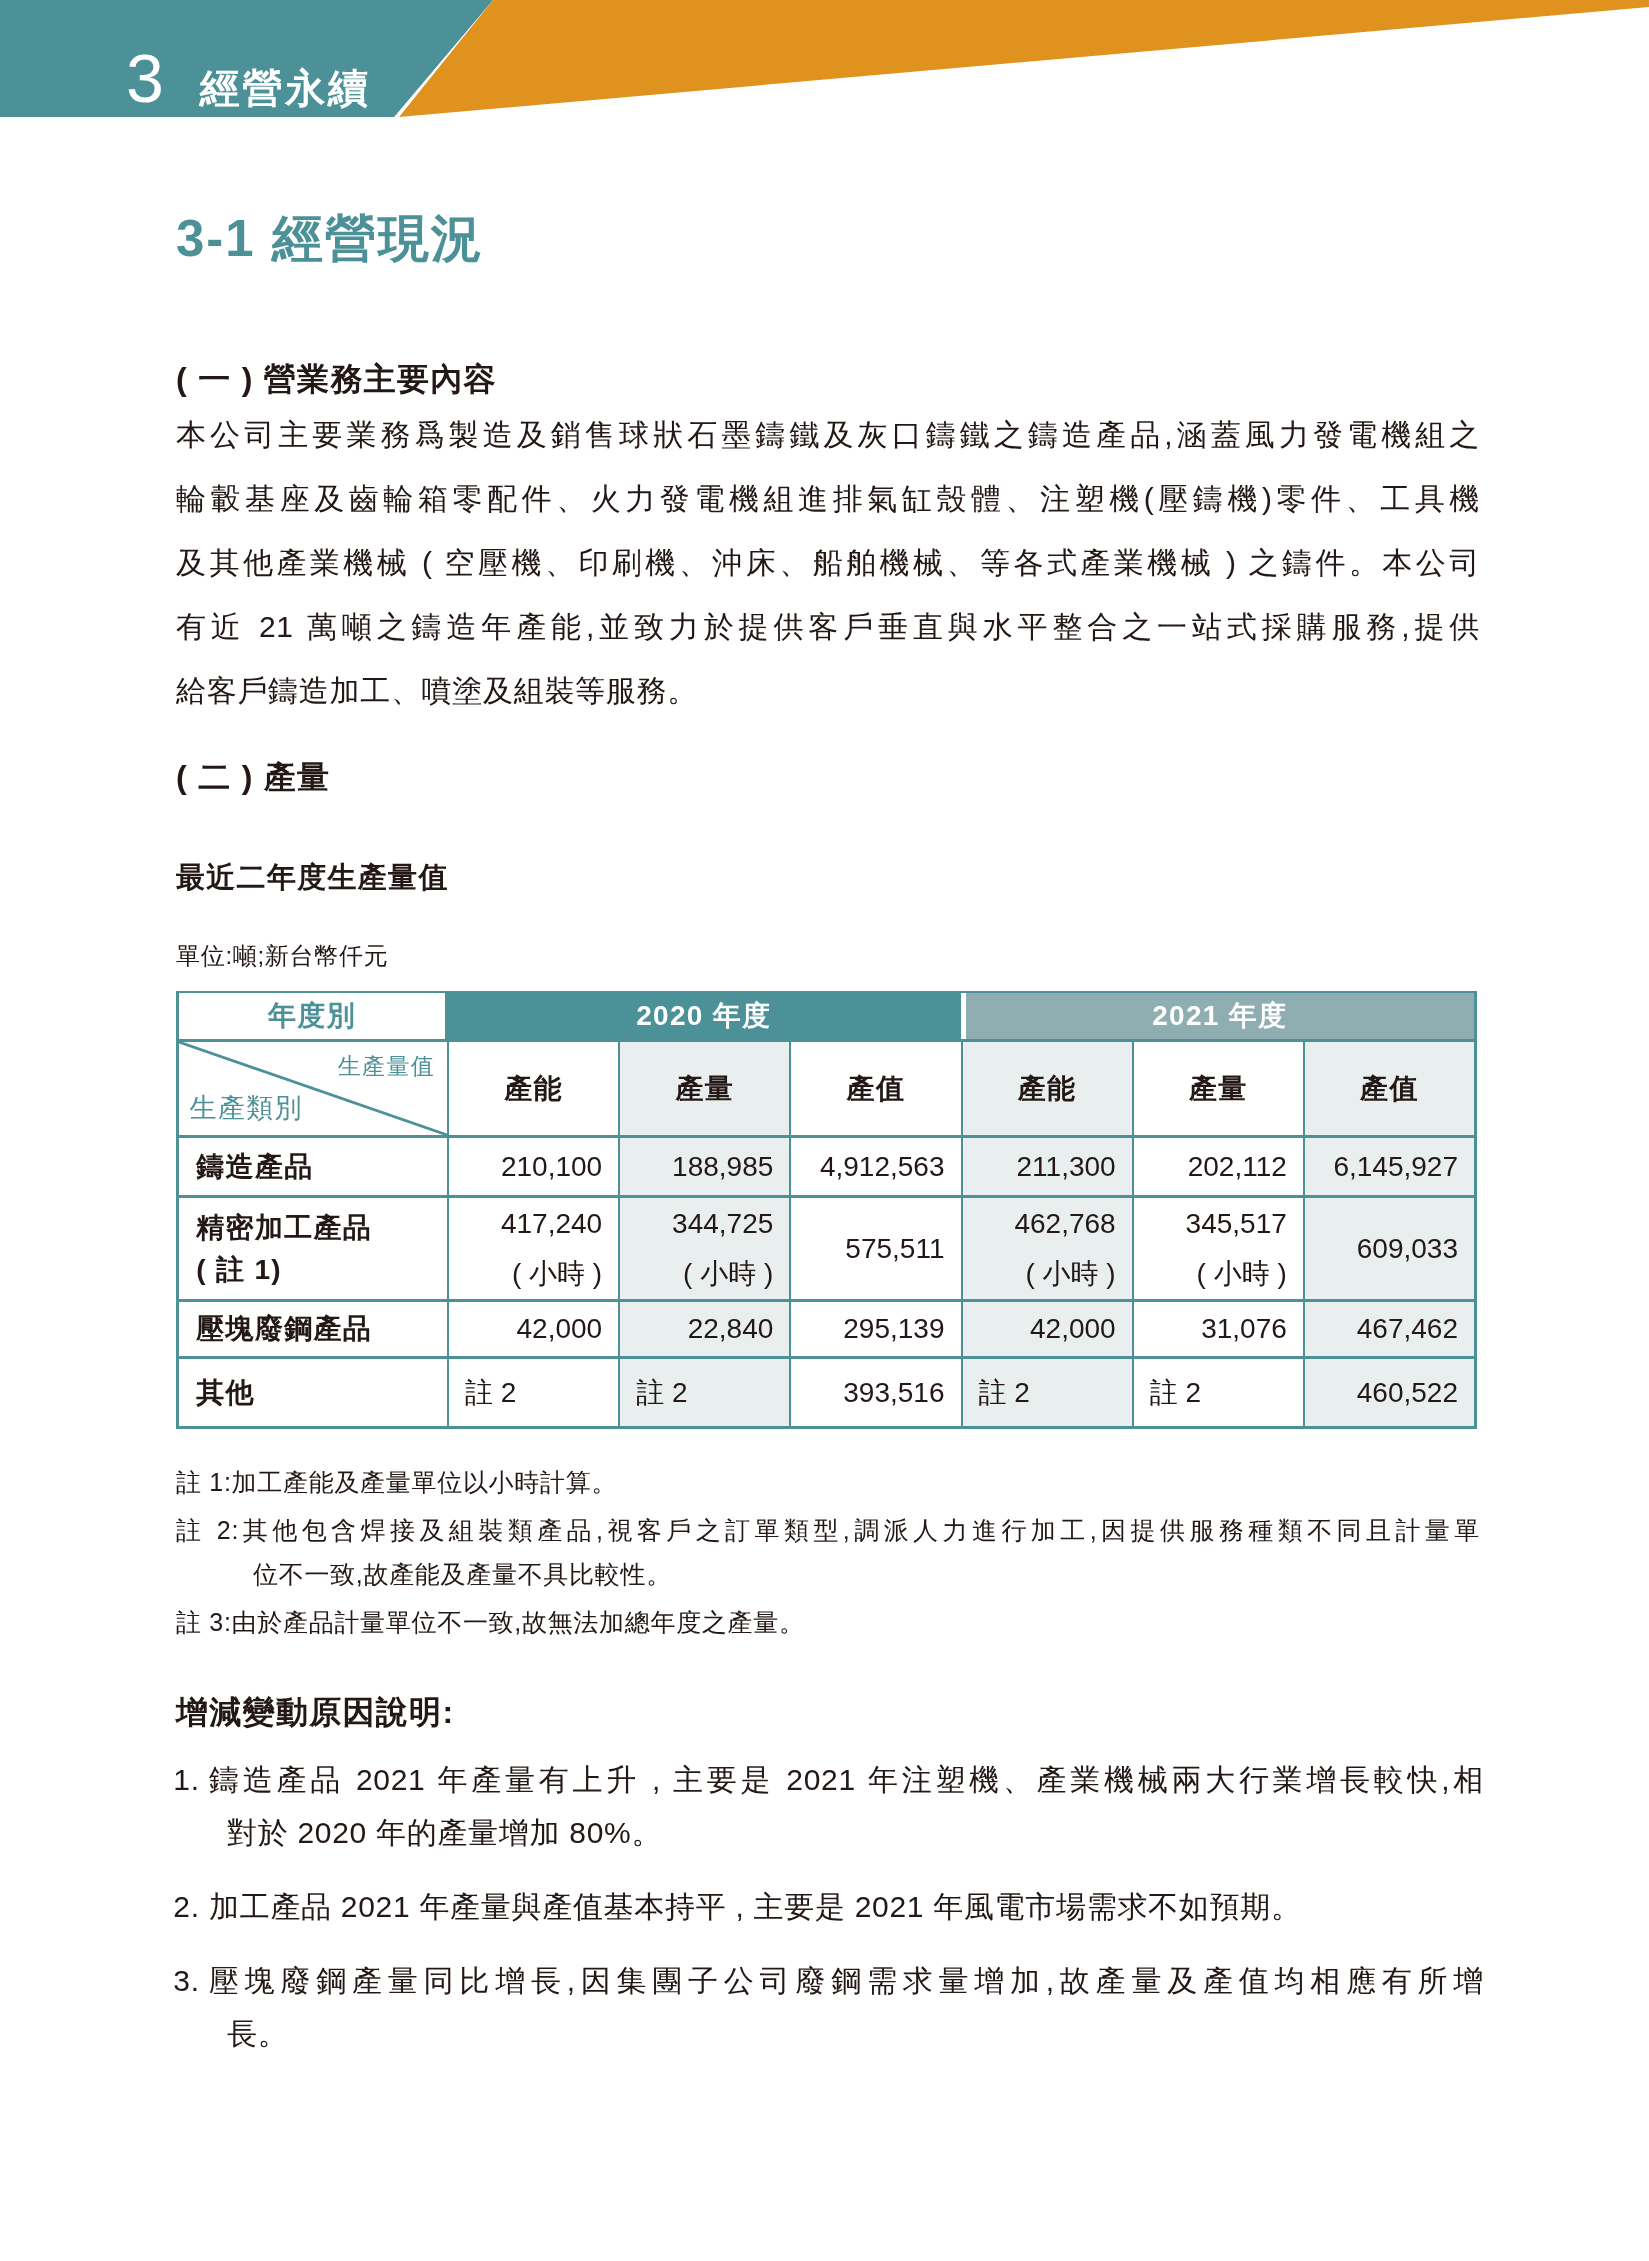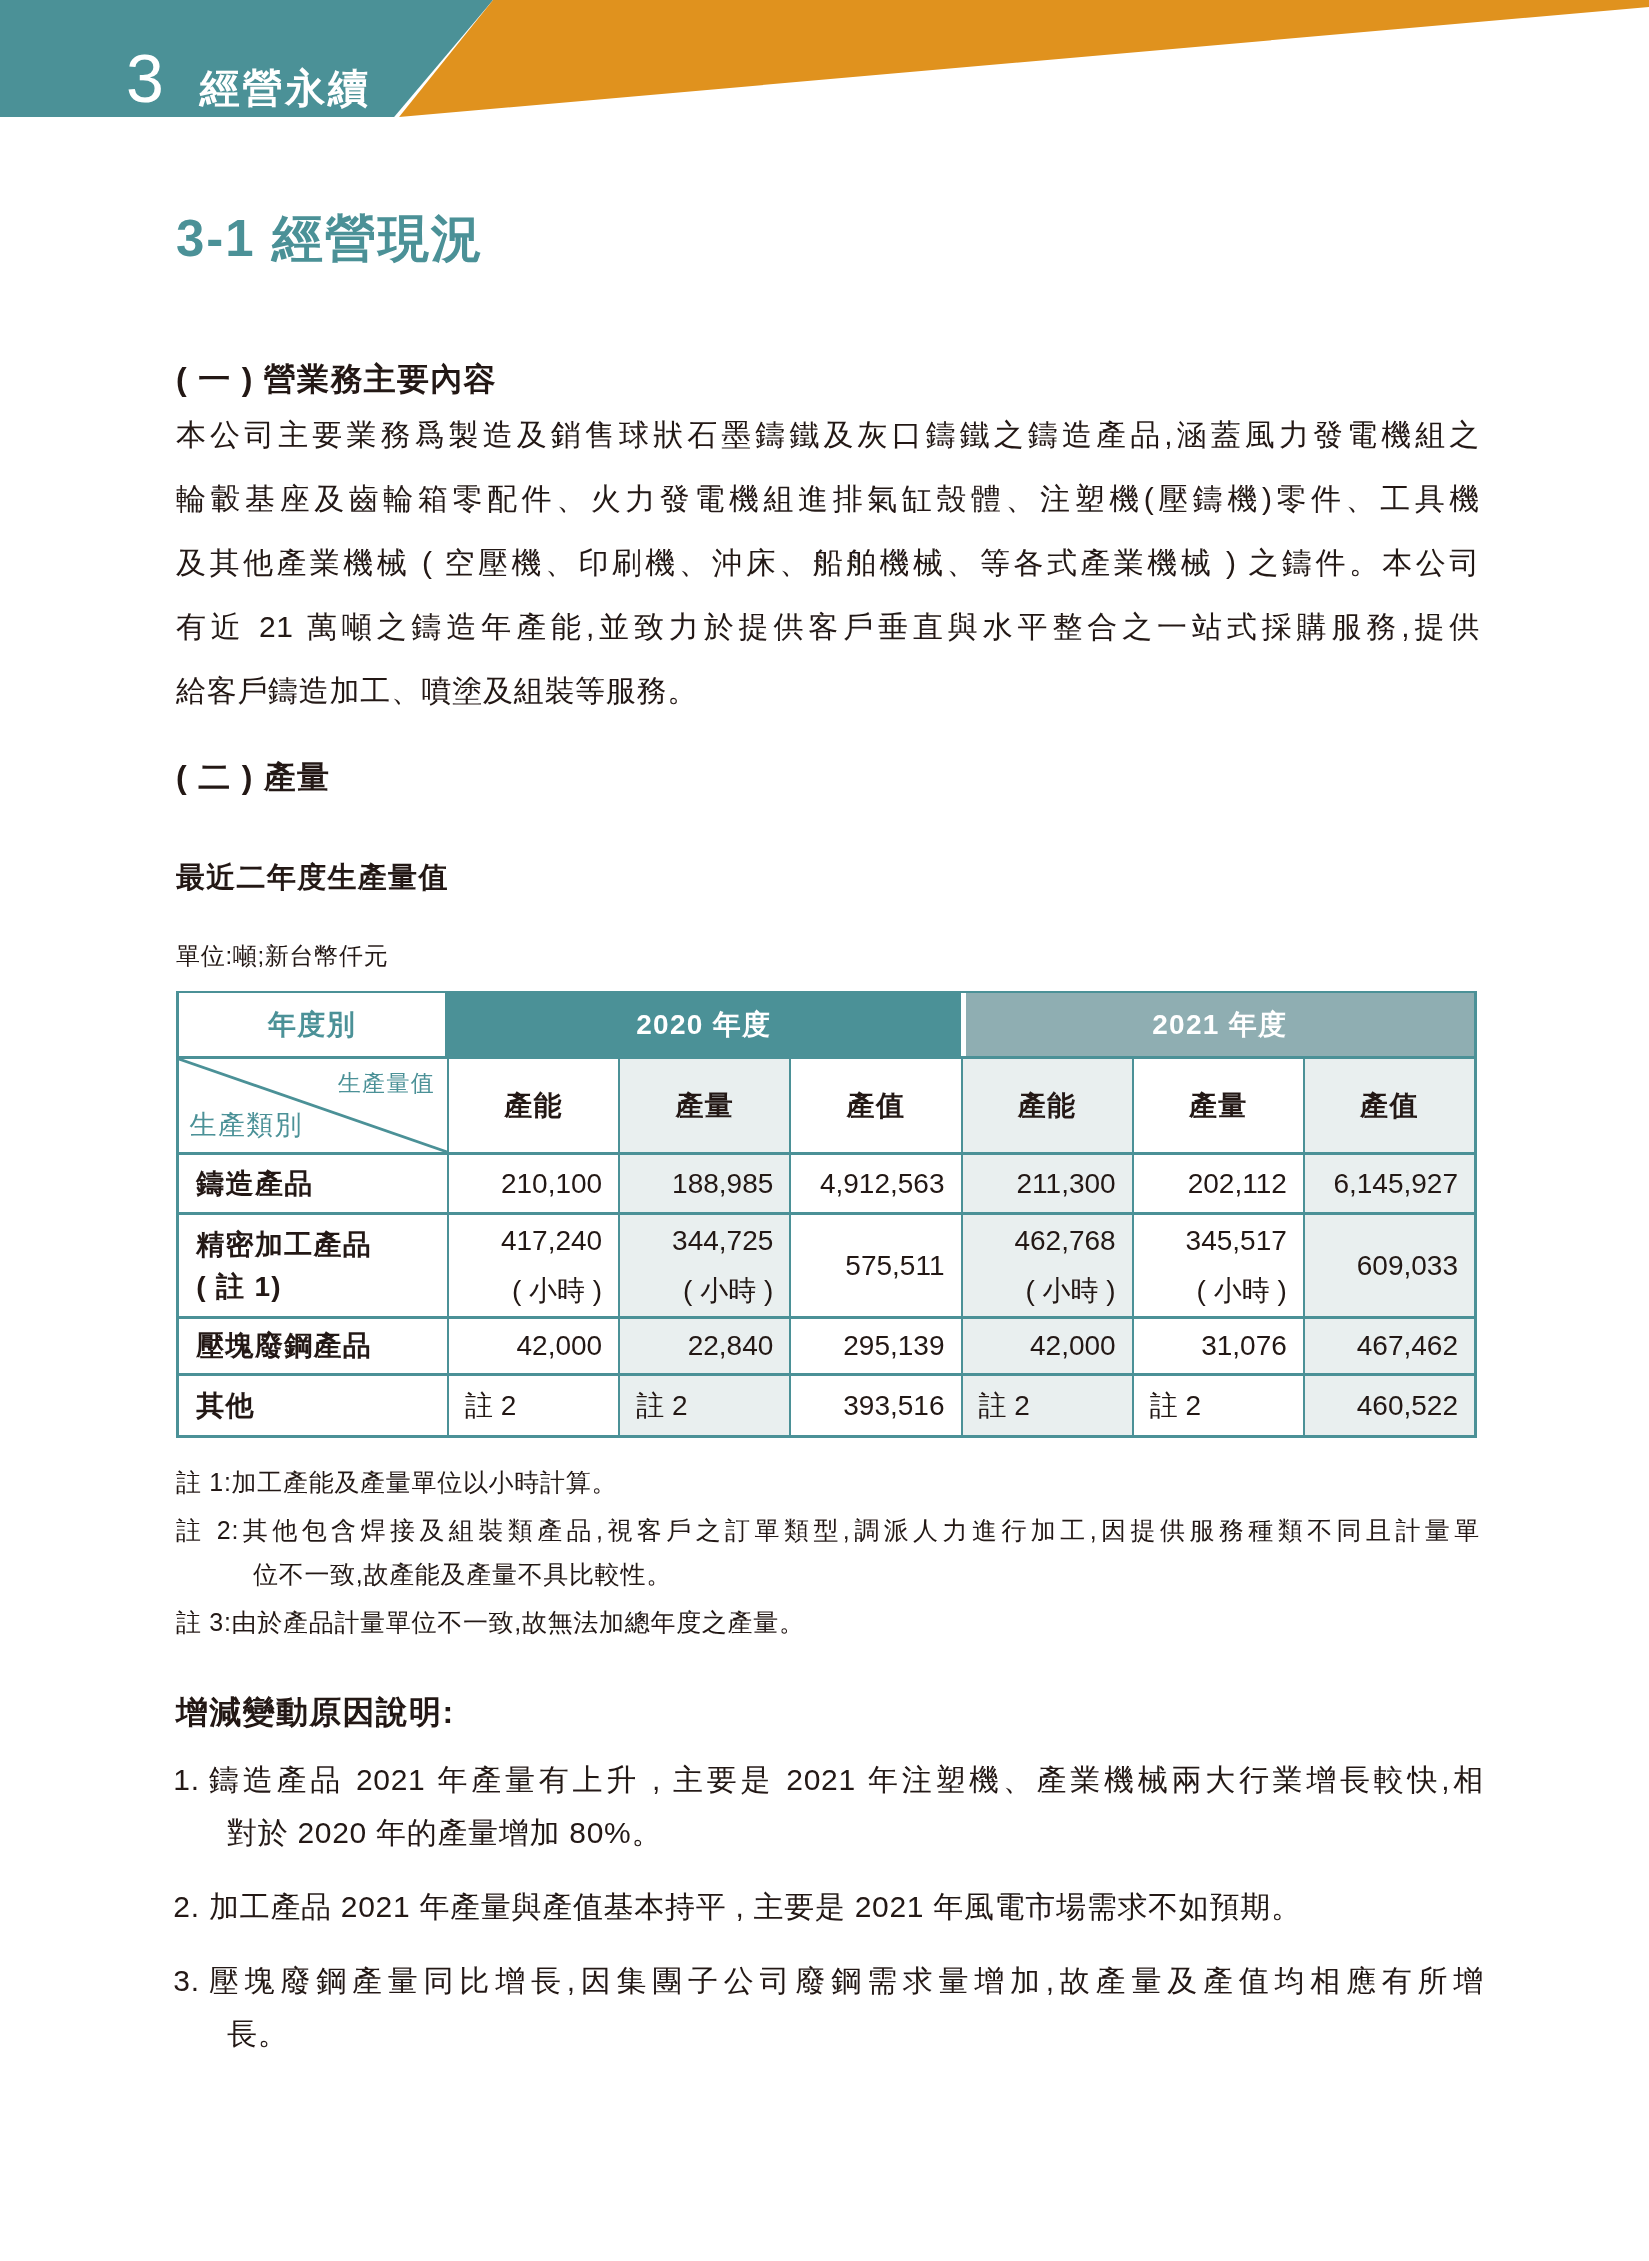--- a/index.html
+++ b/index.html
@@ -51,26 +51,26 @@
   .para .ln{text-align:justify;}
   .para .ln.just{text-align-last:justify;}
 
   
   .ptable{position:absolute;left:176px;top:991px;width:1301px;}
   .trow{
     display:grid;grid-template-columns:268px repeat(6,1fr);
     border-left:3.3px solid var(--teal);border-right:3.3px solid var(--teal);
     border-bottom:3.3px solid var(--teal);
   }
-  .trow.r-top{border-top:2.7px solid var(--teal);height:68px;}
+  .trow.r-top{border-top:2.7px solid var(--teal);height:51px;}
   .trow.r-sub{height:96px;}
   .trow.r-d1{height:60px;}
   .trow.r-d2{height:104px;}
   .trow.r-d3{height:57px;}
-  .trow.r-d4{height:62px;}
+  .trow.r-d4{height:70px;}
 
   .corner-cell{
     background:#fff;border-right:2.7px solid var(--teal);
     display:flex;align-items:center;justify-content:center;
     color:var(--teal);font-size:28px;font-weight:700;letter-spacing:1.3px;
   }
   .band{display:flex;align-items:center;justify-content:center;color:#fff;font-size:28px;font-weight:700;letter-spacing:1.3px;}
   .band.y2020{grid-column:2/5;background:var(--teal);}
   .band.y2021{grid-column:5/8;background:var(--teal-light);border-left:5.3px solid #fff;}
 

